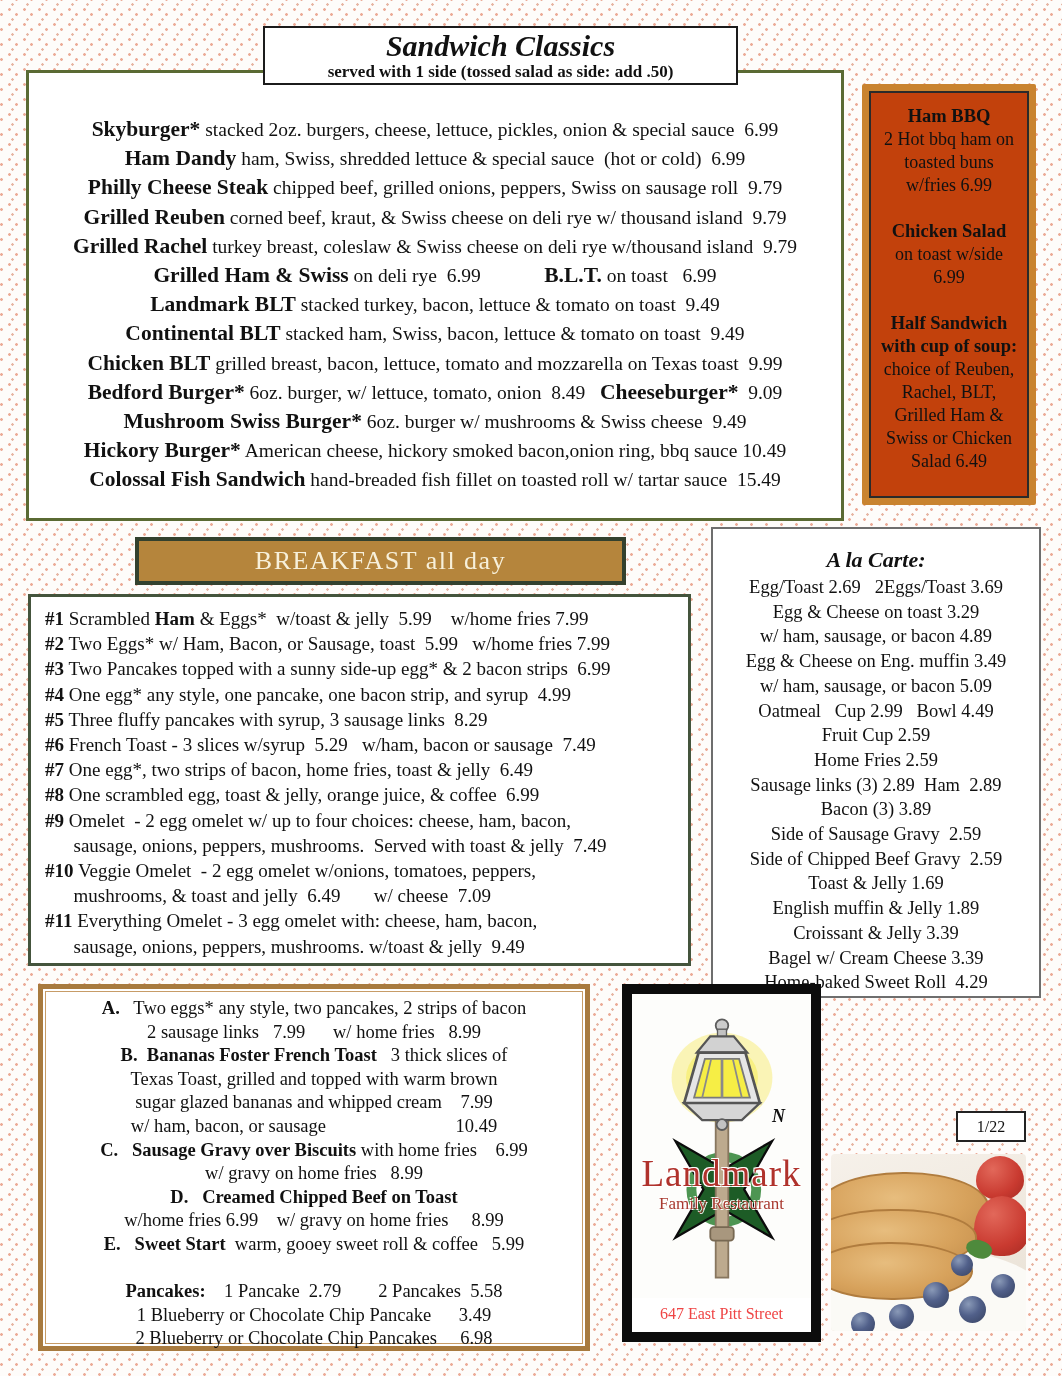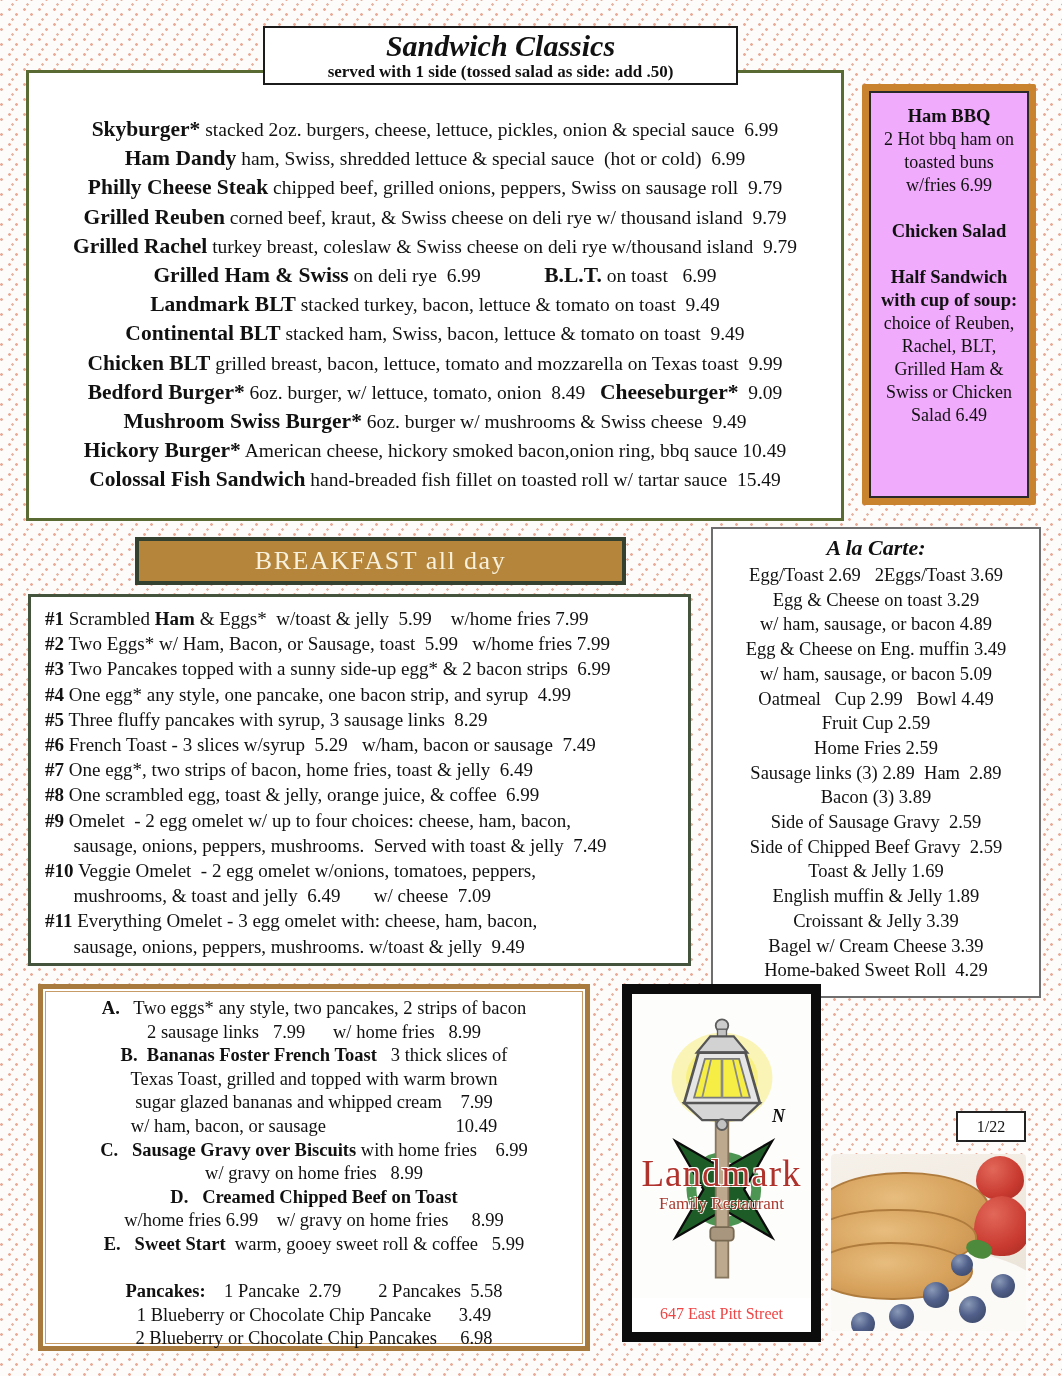--- a/index.html
+++ b/index.html
@@ -38,21 +38,21 @@
   }
   #sandwich-box .line { text-align:center; font-size:19.5px; line-height:28.2px; }
   #sandwich-box .b { font-size:21.5px; }
 
   
   #sidebar-outer {
     left:862px; top:84px; width:174px; height:421px; z-index:1;
     background:#c9832f; padding:7px; border-radius:2px;
   }
   #sidebar-inner {
-    width:100%; height:100%; background:#f0abfc; border:2px solid #2a2a2a;
+    width:100%; height:100%; background:#c2410c; border:2px solid #2a2a2a;
     padding:12px 8px 0 8px; text-align:center;
   }
   #sidebar-inner .line { font-size:18px; line-height:23px; }
   #sidebar-inner .b { font-size:18.5px; }
 
   
   #breakfast-banner {
     left:135px; top:537px; width:491px; height:48px; z-index:2;
     background:#b5853c; border:4px solid #33412e; text-align:center;
   }
@@ -63,21 +63,21 @@
   
   #breakfast-box {
     left:28px; top:594px; width:663px; height:372px; z-index:1;
     border:3px solid #44543c; padding:9px 12px 0 14px;
   }
   #breakfast-box .line { font-size:19px; line-height:25.2px; }
 
   
   #alacarte-box {
     left:711px; top:527px; width:330px; height:471px; z-index:1;
-    border:2px solid #6e6e6e; text-align:center; padding-top:4px;
+    border:2px solid #6e6e6e; text-align:center; padding-top:16px;
   }
   #alacarte-title { font-size:22px; font-weight:bold; font-style:italic; line-height:30px; }
   #alacarte-box .line { font-size:18.5px; line-height:24.7px; }
 
   
   #combos-box {
     left:38px; top:984px; width:552px; height:367px; z-index:1;
     border:5px solid #a87a3e;
     box-shadow: inset 0 0 0 2px #ffffff, inset 0 0 0 3px #c79c67;
     text-align:center; padding-top:8px;
@@ -174,20 +174,21 @@
     <div id="header-title">Sandwich Classics</div>
     <div id="header-sub">served with 1 side  (tossed salad as side: add .50)</div>
   </div>
 
   <div class="box" id="sidebar-outer">
     <div id="sidebar-inner">
         <div class="line"><span class="b">Ham BBQ</span></div>
         <div class="line"><span>2 Hot bbq ham on toasted buns w/fries 6.99</span></div>
         <div class="line"></div>
         <div class="line"><span class="b">Chicken Salad</span></div>
+        <div class="line"><span>on toast w/side 6.99</span></div>
         <div class="line"></div>
         <div class="line"><span class="b">Half Sandwich with cup of soup:</span><span>  choice of Reuben, Rachel, BLT, Grilled Ham &amp; Swiss or Chicken Salad 6.49</span></div>
       </div>
   </div>
 
   <div class="box" id="breakfast-banner">
     <span>BREAKFAST all day</span>
   </div>
 
   <div class="box" id="breakfast-box">

